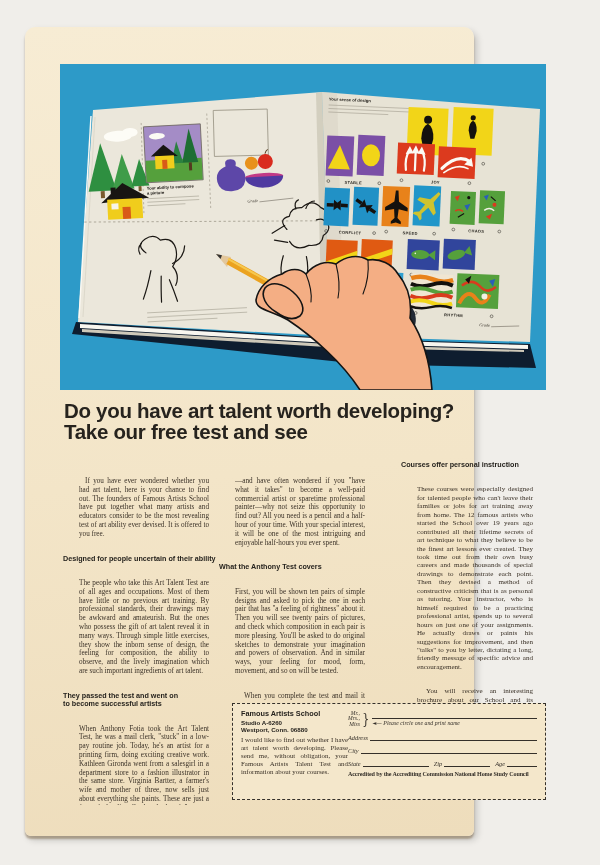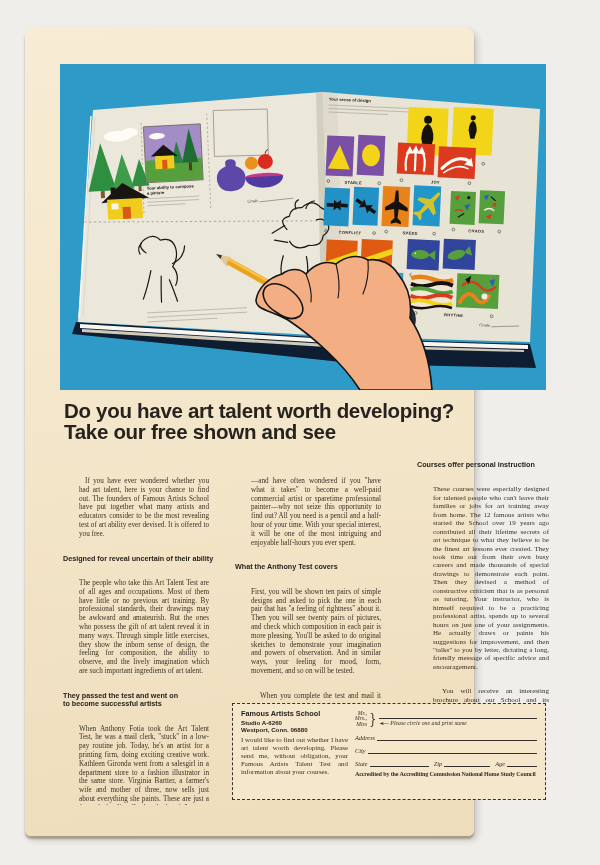--- a/index.html
+++ b/index.html
@@ -34,30 +34,30 @@
   }
   .col p { margin: 16px; }
   .col p.first { text-indent: 6px; }
   .col p.cont { text-indent: 9px; }
   .col h4 {
     font-family: "Liberation Sans", sans-serif;
     font-size: 7.2px; line-height: 8.4px; color: #26231e;
     margin: 4px 0 3px; white-space: pre-line;
   }
   #col1 { left: 38px;  width: 162px; height: 344px; }
-  #col2 { left: 210px; width: 162px; height: 240px; }
-  #col3 { left: 392px; width: 148px; height: 241px; font-size: 7.05px; line-height: 8.45px; }
+  #col2 { left: 194px; width: 162px; height: 240px; }
+  #col3 { left: 376px; width: 148px; height: 241px; font-size: 7.05px; line-height: 8.45px; }
   #col3 h4 { margin-top: 0; }
 
   .coupon {
     position: absolute; left: 207px; top: 676px;
     width: 314px; height: 97px;
     background: #f4e7cb;
     border: 1.8px dashed #35302a;
-    display: flex; gap: 7px; padding: 6px 8px 4px; z-index: 5;
+    display: flex; padding: 6px 8px 4px; z-index: 5;
   }
   .c-left { width: 107px; flex: 0 0 auto; }
   .c-school { font-family: "Liberation Sans", sans-serif; font-weight: bold; font-size: 7.3px; line-height: 8.6px; color: #26231e; }
   .c-sub    { font-family: "Liberation Sans", sans-serif; font-weight: bold; font-size: 6.2px; line-height: 7.4px; color: #26231e; }
   .c-body   { font-size: 6.9px; line-height: 8px; text-align: justify; margin-top: 3px; }
   .c-right  { flex: 1; color: #35302a; }
   .titles-row { display: flex; align-items: center; }
   .titles { font-style: italic; font-size: 5.6px; line-height: 5.6px; text-align: right; }
   .brace { font-size: 15px; font-family: "DejaVu Serif", serif; margin: 0 2px 0 1px; transform: scaleX(.75); color: #35302a; }
   .nameline { flex: 1; }
@@ -336,26 +336,26 @@
       <g>
         <path d="M196,236 C198,224 208,214 222,210 C230,204 240,204 246,210 C254,200 266,196 276,200 C286,192 298,190 308,196 C320,194 332,200 338,210 C348,222 352,238 350,254 C362,272 370,298 372,326 L300,326 C282,298 252,272 228,256 C210,246 196,246 196,236 Z" fill="#f4ae84" stroke="#141414" stroke-width="1.6" stroke-linejoin="round"></path>
         <path d="M246,210 C250,220 252,230 251,238 M276,200 C279,212 280,224 278,234 M308,196 C309,208 307,220 303,230" stroke="#141414" stroke-width="1.1" fill="none" stroke-linecap="round"></path>
         <path d="M216,248 C206,242 200,232 205,224 C211,217 223,219 233,228 C242,236 246,246 240,252 C233,257 224,254 216,248 Z" fill="#f4ae84" stroke="#141414" stroke-width="1.6" stroke-linejoin="round"></path>
       </g>
     </svg>
   </div>
 
   <div class="headline">
     <span>Do you have art talent worth developing?</span>
-    <span>Take our free shown and see</span>
+    <span>Take our free test and see</span>
   </div>
 
   <div class="col" id="col1">
     <p class="first">If you have ever wondered whether you had art talent, here is your chance to find out. The founders of Famous Artists School have put together what many artists and educators consider to be the most revealing test of art ability ever devised. It is offered to you free.</p>
-    <h4>Designed for reveal uncertain of their ability</h4>
+    <h4>Designed for people uncertain of their ability</h4>
     <p>The people who take this Art Talent Test are of all ages and occupations. Most of them have little or no previous art training. By professional standards, their drawings may be awkward and amateurish. But the ones who possess the gift of art talent reveal it in many ways. Through simple little exercises, they show the inborn sense of design, the feeling for composition, the ability to observe, and the lively imagination which are such important ingredients of art talent.</p>
     <h4>They passed the test and went on
 to become successful artists</h4>
     <p>When Anthony Fotia took the Art Talent Test, he was a mail clerk, "stuck" in a low-pay routine job. Today, he's an artist for a printing firm, doing exciting creative work. Kathleen Gironda went from a salesgirl in a department store to a fashion illustrator in the same store. Virginia Bartter, a farmer's wife and mother of three, now sells just about everything she paints. These are just a few of the literally hundreds of "success stories" our students report to us.</p>
     <p class="cont">So if you love to sketch or advice in paints</p>
   </div>
 
   <div class="col" id="col2">
     <p>—and have often wondered if you "have what it takes" to become a well-paid commercial artist or sparetime professional painter—why not seize this opportunity to find out? All you need is a pencil and a half-hour of your time. With your special interest, it will be one of the most intriguing and enjoyable half-hours you ever spent.</p>
     <h4>What the Anthony Test covers</h4>

